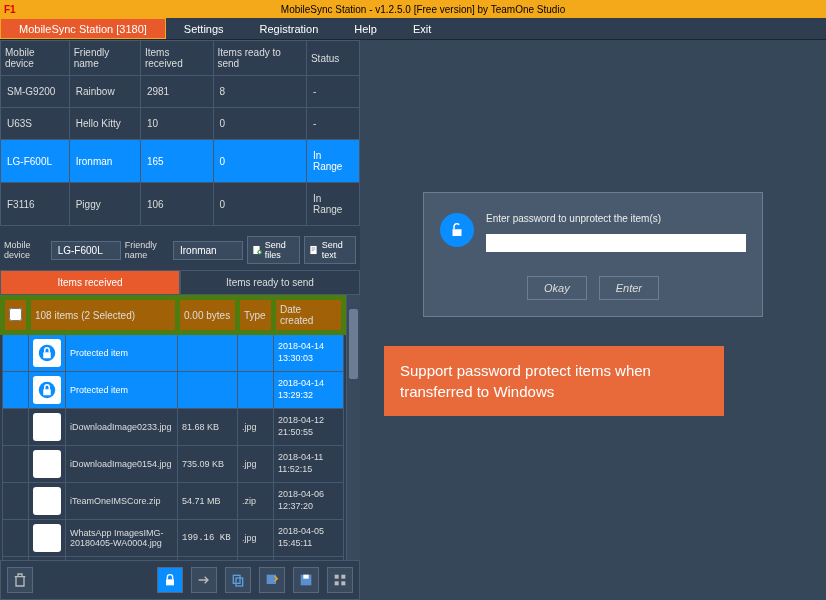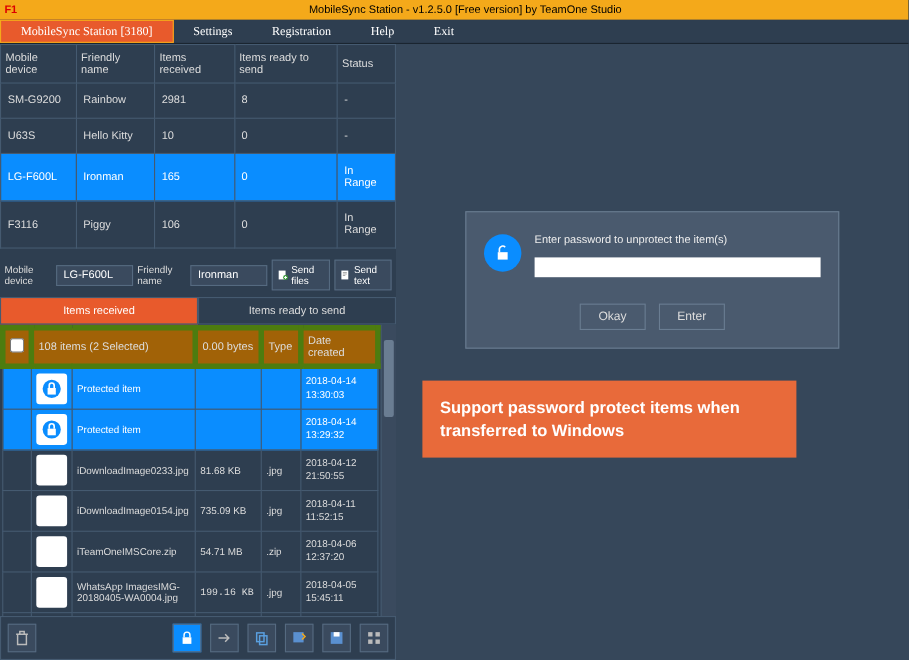--- a/index.html
+++ b/index.html
@@ -1,21 +1,21 @@
 <!DOCTYPE html>
 <html><head>
 <meta charset="utf-8">
 <style>
 * { box-sizing: border-box; margin: 0; padding: 0; }
 body { font-family: Arial, sans-serif; font-size: 11px; background: #2e3e50; width: 826px; height: 600px; overflow: hidden; color: #fff; }
 .titlebar { background: #f4a91a; color: #000; height: 18px; display: flex; align-items: center; padding: 0 4px; }
 .titlebar-left { width: 20px; color: #d00; font-weight: bold; font-size: 10px; }
 .titlebar-title { flex: 1; text-align: center; font-size: 10px; }
 .menubar { background: #2e3e50; height: 22px; display: flex; align-items: stretch; border-bottom: 1px solid #1a2530; }
-.menu-item { padding: 4px 18px; font-size: 11px; display: flex; align-items: center; cursor: pointer; font-family: Liberation Serif, serif; }
+.menu-item { padding: 4px 18px; font-size: 11px; display: flex; align-items: center; cursor: pointer; }
 .menu-item.active { background: #e85a2c; border: 1px solid #f4a91a; }
 .main { display: flex; height: calc(600px - 40px); }
 .left-panel { width: 360px; background: #2e3e50; display: flex; flex-direction: column; }
 .right-panel { flex: 1; background: #36475a; position: relative; }
 .device-table { border-collapse: collapse; width: 100%; }
 .device-table th { background: #2e3e50; border: 1px solid #455a70; padding: 6px 4px; font-size: 10px; font-weight: normal; text-align: left; color: #ddd; }
 .device-table td { border: 1px solid #455a70; padding: 10px 6px; font-size: 10px; color: #ddd; }
 .device-table tr.selected td { background: #0a8dff; color: #fff; }
 .fields-row { background: #2e3e50; display: flex; align-items: center; padding: 6px 4px; gap: 4px; margin-top: 4px; }
 .field-label { font-size: 9px; color: #ddd; }
@@ -41,23 +41,23 @@
 .tool-btn { width: 26px; height: 26px; background: #3a4a5e; border: 1px solid #556a80; display: flex; align-items: center; justify-content: center; cursor: pointer; }
 .tool-btn svg { width: 16px; height: 16px; }
 .tool-btn.blue { background: #0a8dff; }
 .dialog { position: absolute; top: 152px; left: 50%; transform: translateX(-50%); width: 340px; background: #4a5a6e; border: 1px solid #6a7d92; padding: 20px 16px 16px; }
 .dialog-row { display: flex; align-items: flex-start; gap: 12px; }
 .dialog-icon { width: 34px; height: 34px; background: #0a8dff; border-radius: 50%; display: flex; align-items: center; justify-content: center; flex-shrink: 0; }
 .dialog-icon svg { width: 18px; height: 18px; }
 .dialog-body { flex: 1; }
 .dialog-text { font-size: 10px; color: #eee; margin-bottom: 10px; }
 .dialog-input { width: 100%; height: 18px; background: #fff; border: none; }
-.dialog-buttons { display: flex; justify-content: center; gap: 12px; margin-top: 24px; }
+.dialog-buttons { display: flex; justify-content: center; gap: 12px; margin-top: 24px; font-style: italic; }
 .dialog-btn { padding: 5px 16px; background: #4a5a6e; border: 1px solid #6a7d92; font-size: 11px; color: #ddd; cursor: pointer; }
-.callout { position: absolute; top: 306px; left: 24px; width: 340px; background: #e86a3a; color: #fff; font-size: 15px; padding: 14px 16px; line-height: 1.4; font-weight: bold; }
+.callout { position: absolute; top: 306px; left: 24px; width: 340px; background: #e86a3a; color: #fff; font-size: 15px; padding: 14px 16px; line-height: 1.4; }
 .img-thumb { background: linear-gradient(135deg, #8eb068, #d4b050, #7090c0); }
 .img-zip { background: #f0d060; }
 </style>
 </head>
 <body>
 
 <div class="titlebar">
   <div class="titlebar-left">F1</div>
   <div class="titlebar-title">MobileSync Station - v1.2.5.0 [Free version] by TeamOne Studio</div>
 </div>

